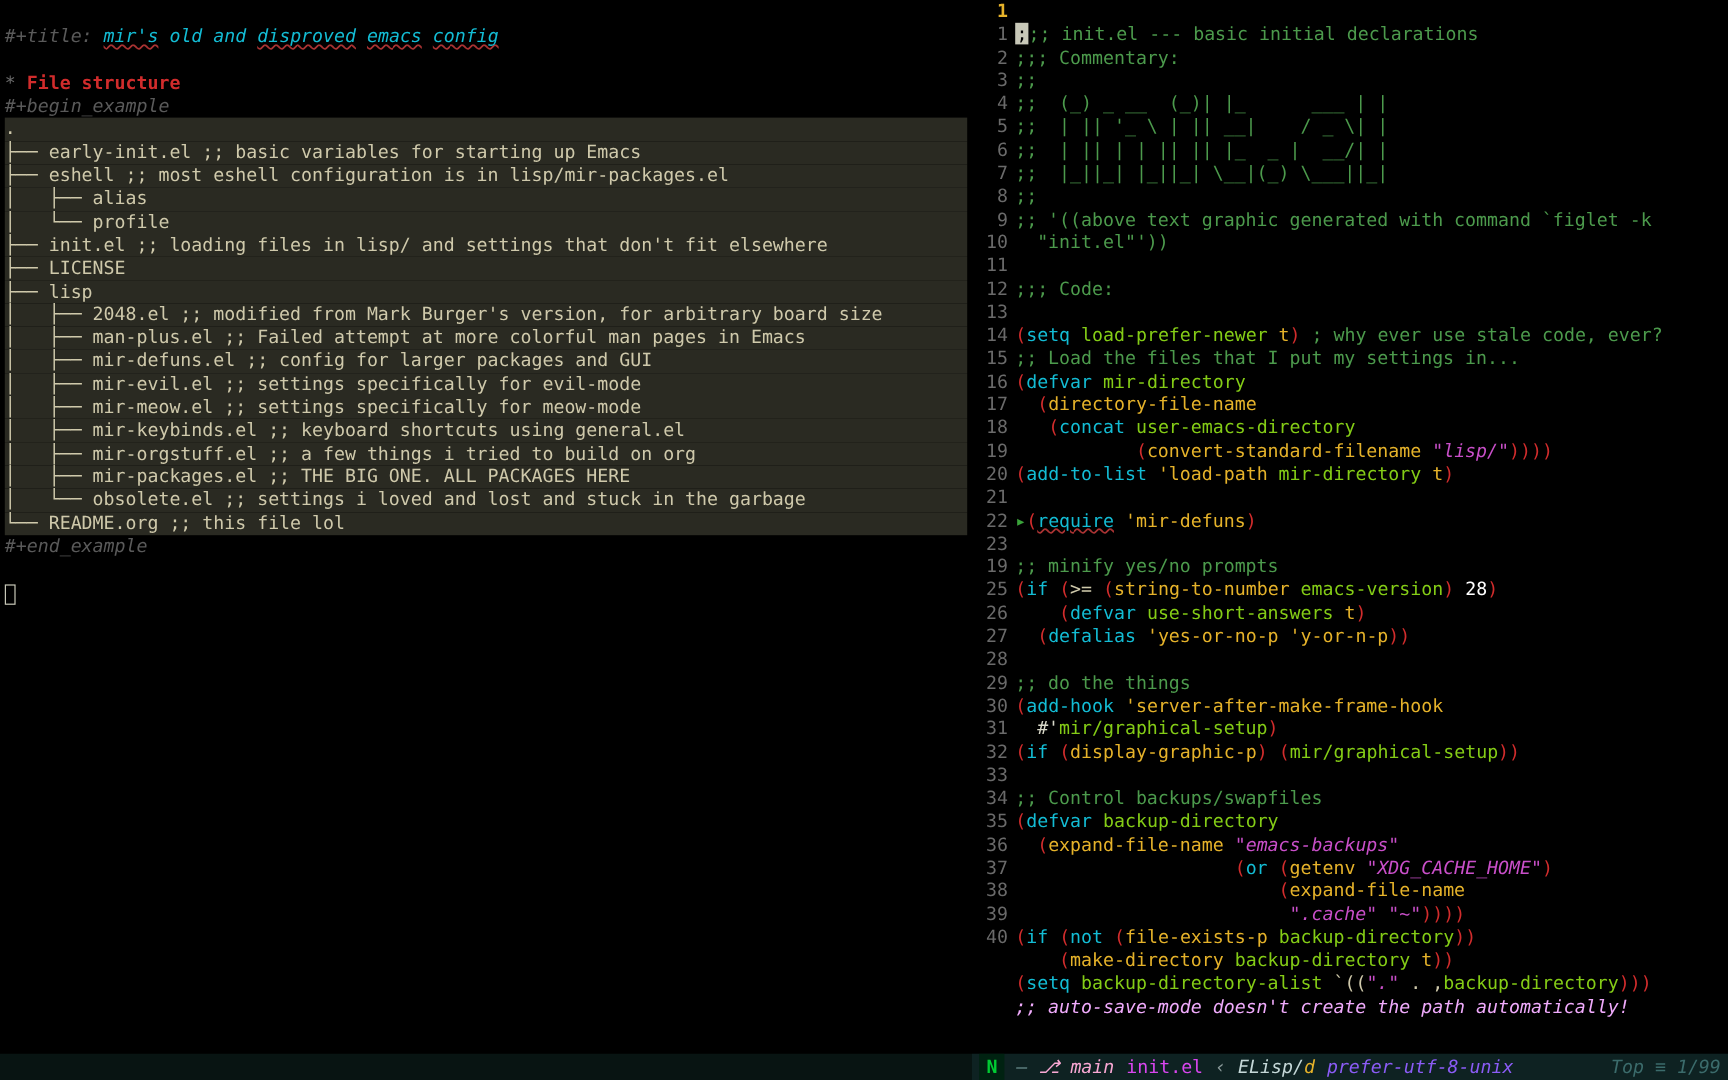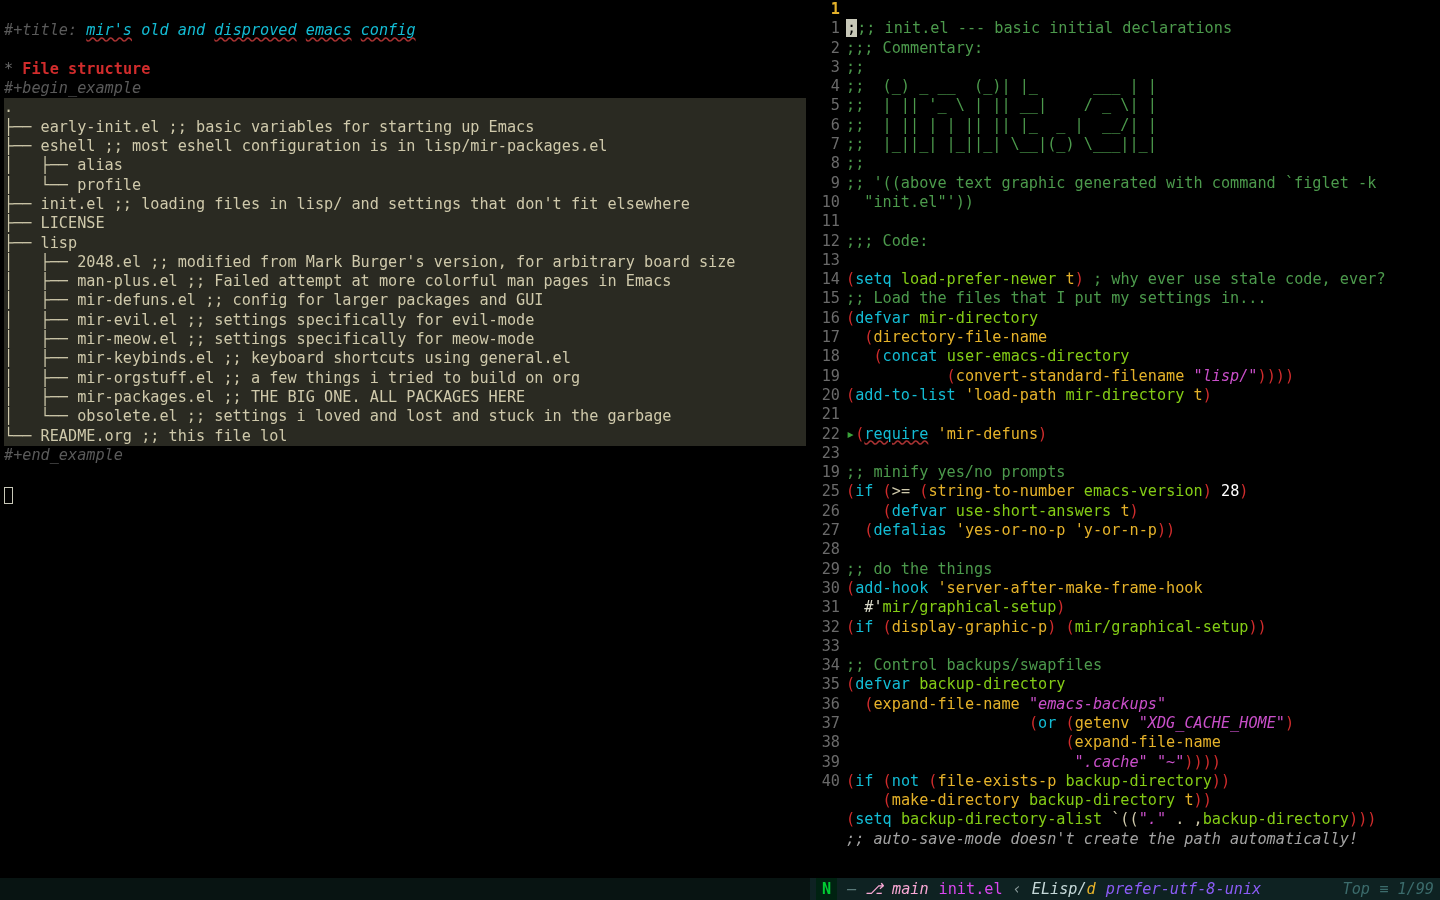--- a/index.html
+++ b/index.html
@@ -28,21 +28,21 @@
   .star   { color:#6a6a6a; }
   .head   { color:#d12c2c; font-weight: bold; }
   .cursor-box { display:inline-block; width:9px; height:17px; border:1px solid #c8c8b8; margin-top:3px;}
 
   
   .code { display:flex; height:100%; }
   .gut  { width:36px; text-align:right; color:#6a6a6a; padding-right:6px; user-select:none; }
   .gut .cur { color:#e5b22a; font-weight:bold; }
   .src  { flex:1; white-space: pre; color:#d8d8c8; }
   .src .cmt { color:#4c9a4c; }
-  .src .cmg { color:#a3a3a3; font-style: italic; text-align: right; }
+  .src .cmg { color:#f0abfc; font-style: italic; text-align: right; }
   .src .p   { color:#d12c2c; }
   .src .kw2 { color:#13bcd4; }
   .src .fn  { color:#cfc9ab; }
   .src .var { color:#84cc16; }
   .src .str { color:#c94fc9; font-style: italic; }
   .src .sym { color:#e5b22a; }
   .src .num { color:#ffffff; }
   .src .op  { color:#cfc9ab; }
   .src .bracket-indicator { color:#3aa33a; }
   .cursor-cell { background:#c8c8b8; color:#000; padding:0 1px; }

